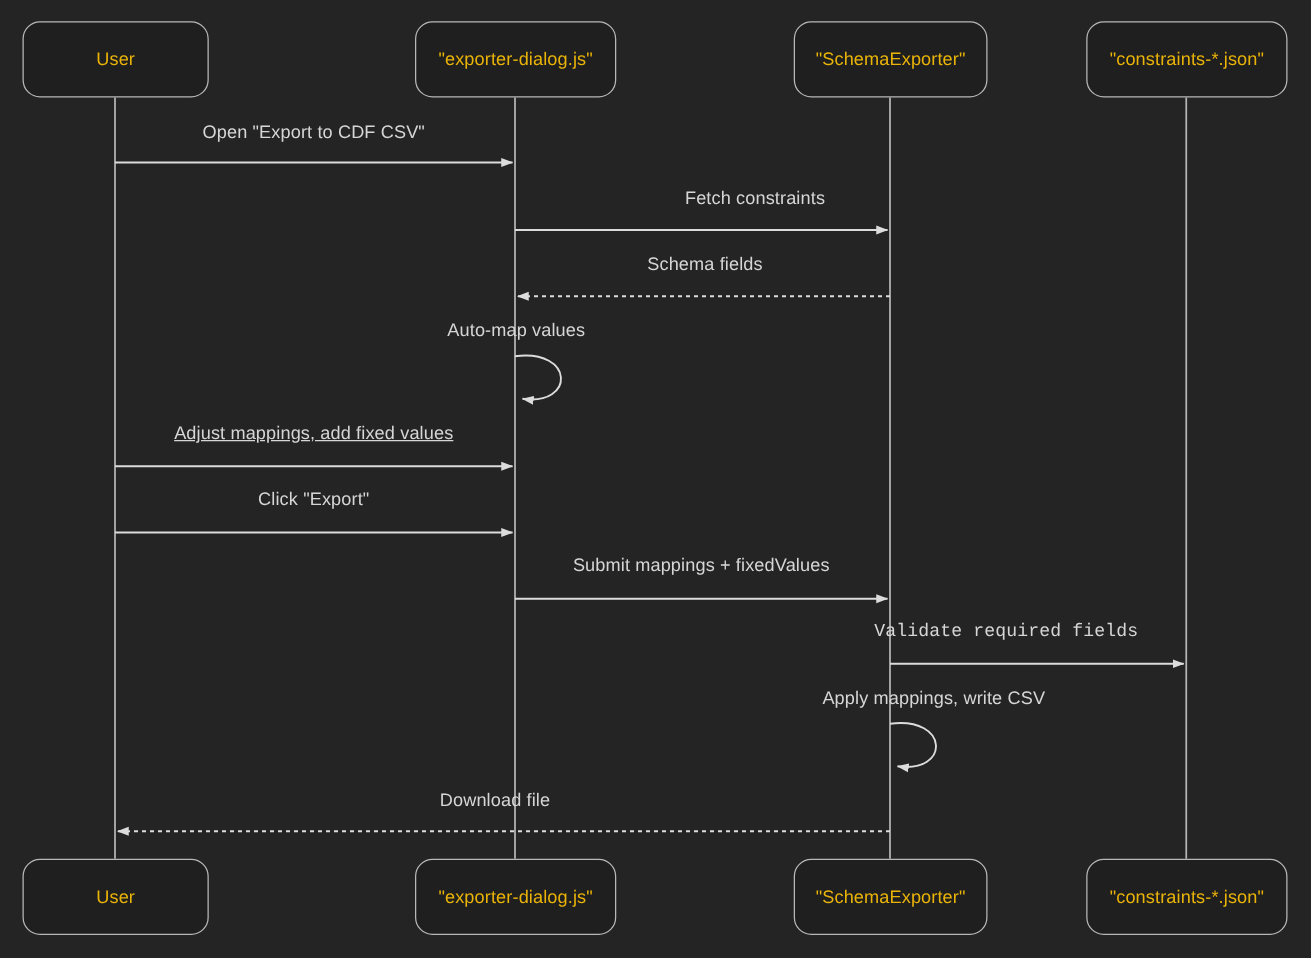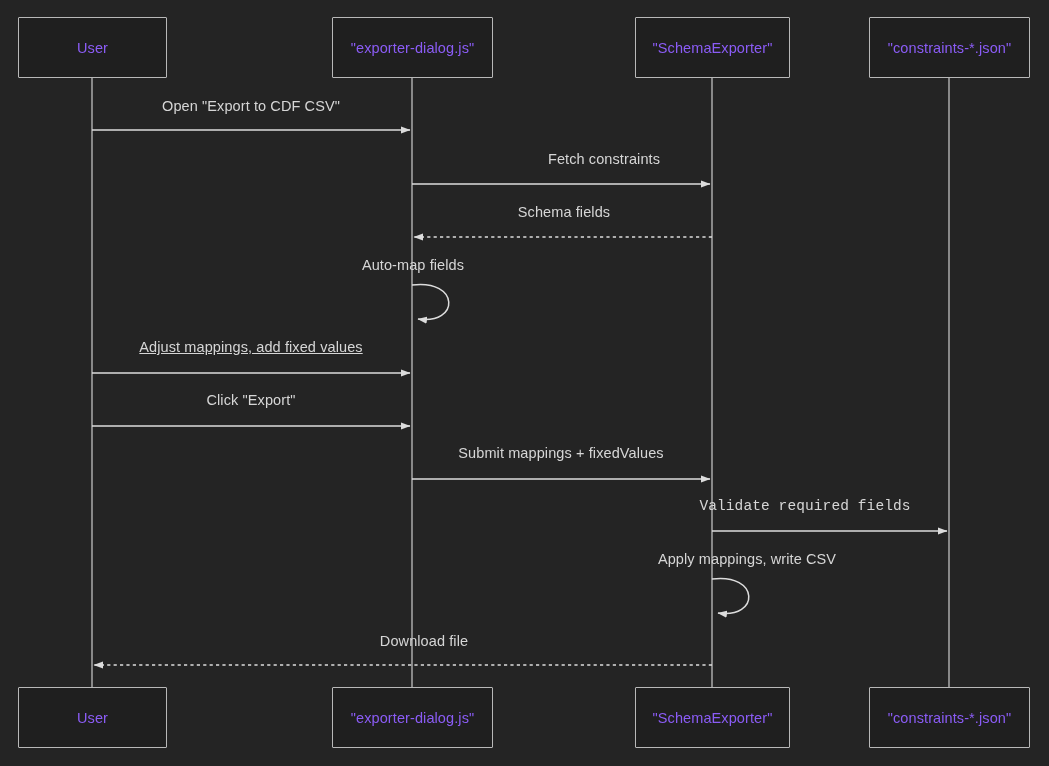--- a/index.html
+++ b/index.html
@@ -4,23 +4,23 @@
 <style>
   html,body{margin:0;padding:0;background:#242424;}
   body{
     width:1049px;height:766px;overflow:hidden;
     font-family:"Liberation Sans","DejaVu Sans",sans-serif;
   }
   #diagram{position:relative;width:1049px;height:766px;background:#242424;}
   #svg-layer{position:absolute;inset:0;width:1049px;height:766px;display:block;}
   .actor-box{
     position:absolute;box-sizing:border-box;
-    background:#1f1f1f;border:1px solid #b8b8b8;border-radius:1px;
+    background:#1f1f1f;border:1px solid #b8b8b8;border-radius:14px;
     display:flex;align-items:center;justify-content:center;
-    color:#8b5cf6;font-size:14.5px;letter-spacing:.1px;
+    color:#eab308;font-size:14.5px;letter-spacing:.1px;
     white-space:nowrap;z-index:3;text-align:center;
   }
   .msg-label{
     position:absolute;transform:translateX(-50%);
     color:#d6d6d6;font-size:14.5px;white-space:nowrap;
     z-index:4;text-align:center;letter-spacing:.1px;
   }
   .lifeline{stroke:#b5b5b5;stroke-width:1.4;}
   .msg-line{stroke:#dcdcdc;stroke-width:1.5;fill:none;}
   .msg-dashed{stroke:#dcdcdc;stroke-width:1.5;fill:none;stroke-dasharray:3.2,3.2;}
@@ -82,21 +82,21 @@
         <span>"constraints-*.json"</span>
       </div>
       <div class="actor-box" style="left: 869px; top: 687px; width: 161px; height: 61px;">
         <span>"constraints-*.json"</span>
       </div>
     </div>
   <div id="label-layer">
       <div class="msg-label" style="left: 251px; top: 98px;">Open "Export to CDF CSV"</div>
       <div class="msg-label" style="left: 561px; top: 151px; margin-left: 43px;">Fetch constraints</div>
       <div class="msg-label" style="left: 564px; top: 188px; margin-top: 16px;">Schema fields</div>
-      <div class="msg-label" style="left: 413px; top: 257px;">Auto-map fields</div>
+      <div class="msg-label" style="left: 413px; top: 257px;">Auto-map values</div>
       <div class="msg-label" style="left: 251px; top: 339px; text-decoration: underline;">Adjust mappings, add fixed values</div>
       <div class="msg-label" style="left: 251px; top: 392px;">Click "Export"</div>
       <div class="msg-label" style="left: 561px; top: 445px;">Submit mappings + fixedValues</div>
       <div class="msg-label" style="left: 805px; top: 498px; font-family: Liberation Mono, monospace;">Validate required fields</div>
       <div class="msg-label" style="left: 747px; top: 551px;">Apply mappings, write CSV</div>
-      <div class="msg-label" style="left: 424px; top: 633px;">Download file</div>
+      <div class="msg-label" style="left: 396px; top: 633px;">Download file</div>
     </div>
 </div>
 
 </body></html>

